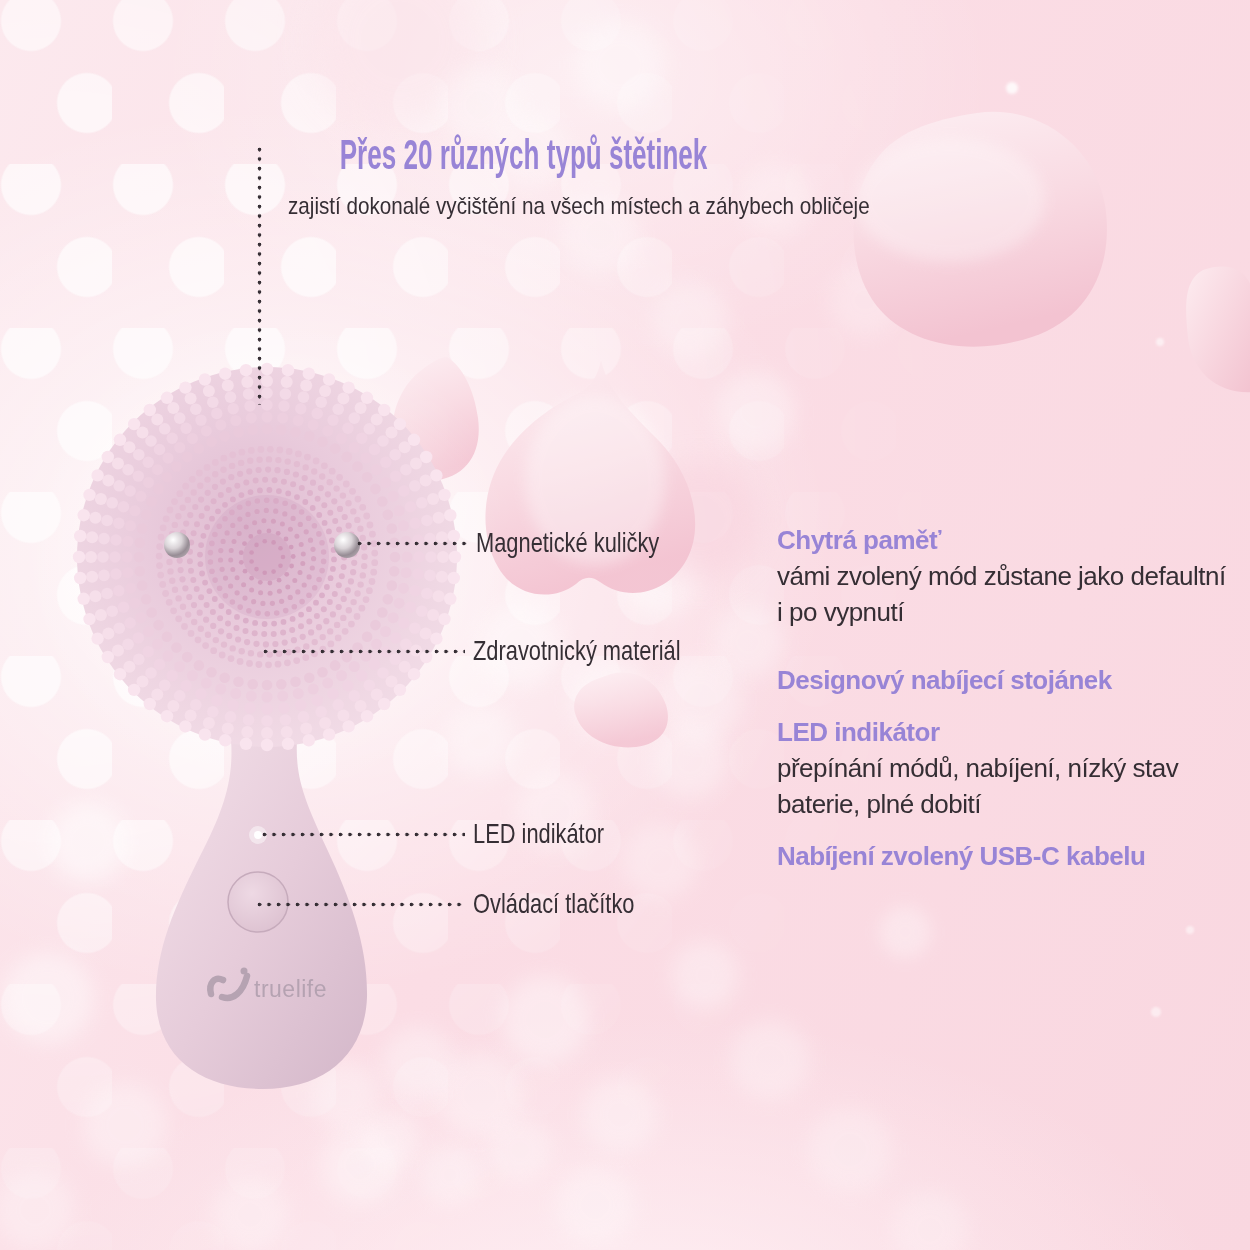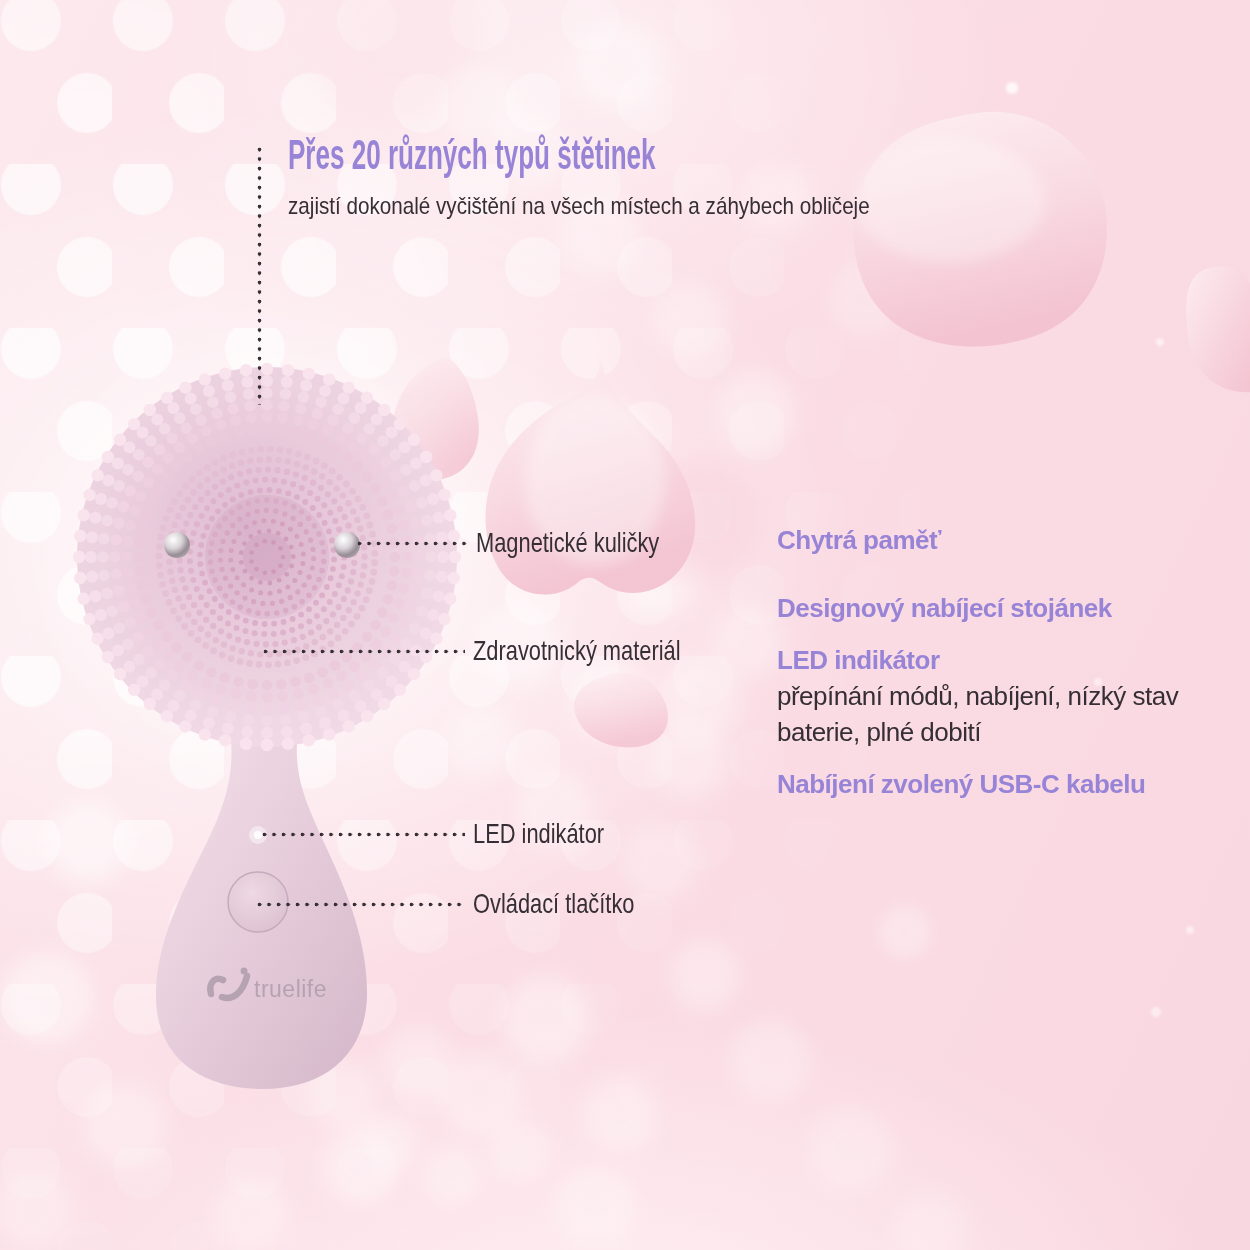--- a/index.html
+++ b/index.html
@@ -15,21 +15,21 @@
   .bg-dots{position:absolute;inset:0;
     background-image:
       radial-gradient(circle at 31px 21px, rgba(255,255,255,.62) 29px, rgba(255,255,255,0) 31px),
       radial-gradient(circle at 87px 103px, rgba(255,255,255,.62) 29px, rgba(255,255,255,0) 31px);
     background-size:112px 164px;
     -webkit-mask-image:radial-gradient(1150px 1250px at 60px 420px,#000 25%,rgba(0,0,0,.45) 50%,rgba(0,0,0,.1) 68%,transparent 80%);
     mask-image:radial-gradient(1150px 1250px at 60px 420px,#000 25%,rgba(0,0,0,.45) 50%,rgba(0,0,0,.1) 68%,transparent 80%);}
   .bokeh span{position:absolute;border-radius:50%;display:block;}
   svg.layer{position:absolute;pointer-events:none;}
   
-  .title-wrap{position:absolute;left:288px;top:130px;}
+  .title-wrap{position:absolute;left:288px;top:130px;text-align:right;}
   .title{font-size:42px;line-height:50px;font-weight:bold;color:var(--purple);
     transform:scaleX(.62);transform-origin:left top;white-space:nowrap;}
   .subtitle{margin-top:11px;font-size:24px;line-height:30px;color:var(--dark);
     transform:scaleX(.86);transform-origin:left top;white-space:nowrap;}
   
   .leader-h{position:absolute;height:5px;background-repeat:repeat-x;background-size:9.5px 5px;
     background-image:radial-gradient(circle at 2.5px 2.5px, var(--leader) 1.7px, transparent 2.1px);}
   .leader-v{position:absolute;width:5px;background-repeat:repeat-y;background-size:5px 9.5px;
     background-image:radial-gradient(circle at 2.5px 2.5px, var(--leader) 1.7px, transparent 2.1px);}
   
@@ -928,20 +928,21 @@
   <div class="leader-h" style="left:257px;top:902px;width:208px;"></div>
 
   <div class="callout" style="left:476px;top:527px;">Magnetické kuličky</div>
   <div class="callout" style="left:473px;top:635px;">Zdravotnický materiál</div>
   <div class="callout" style="left:473px;top:818px;">LED indikátor</div>
   <div class="callout" style="left:473px;top:888px;">Ovládací tlačítko</div>
 
   <div class="features">
     <div class="feature">
       <h3>Chytrá paměť</h3>
+      <p>vámi zvolený mód zůstane jako defaultní i po vypnutí</p>
     </div>
     <div class="feature">
     </div>
     <div class="feature">
       <h3>Designový nabíjecí stojánek</h3>
     </div>
     <div class="feature">
       <h3>LED indikátor</h3>
       <p>přepínání módů, nabíjení, nízký stav baterie, plné dobití</p>
     </div>

